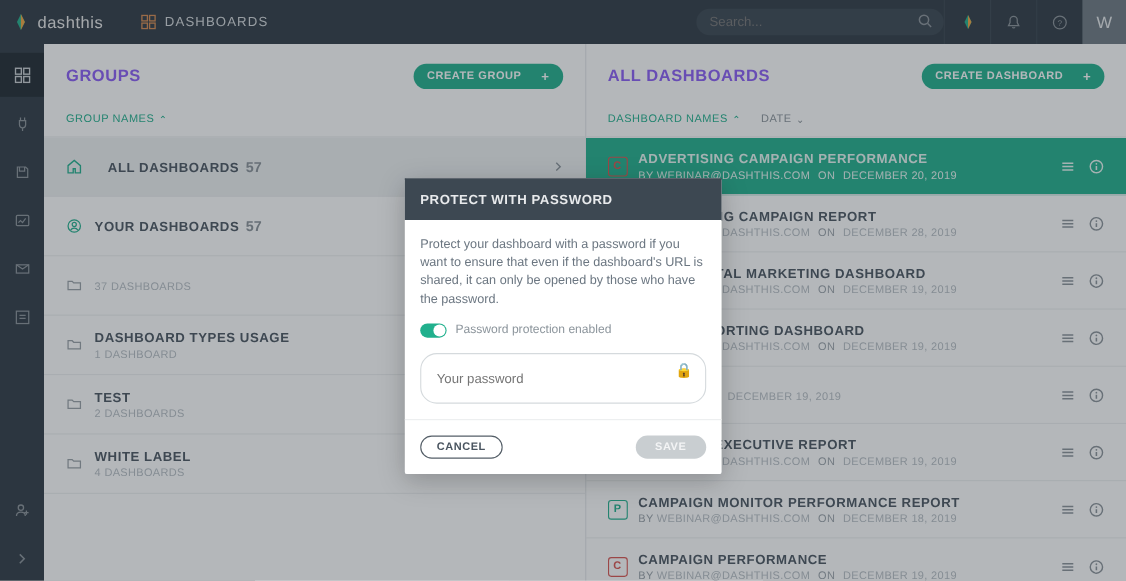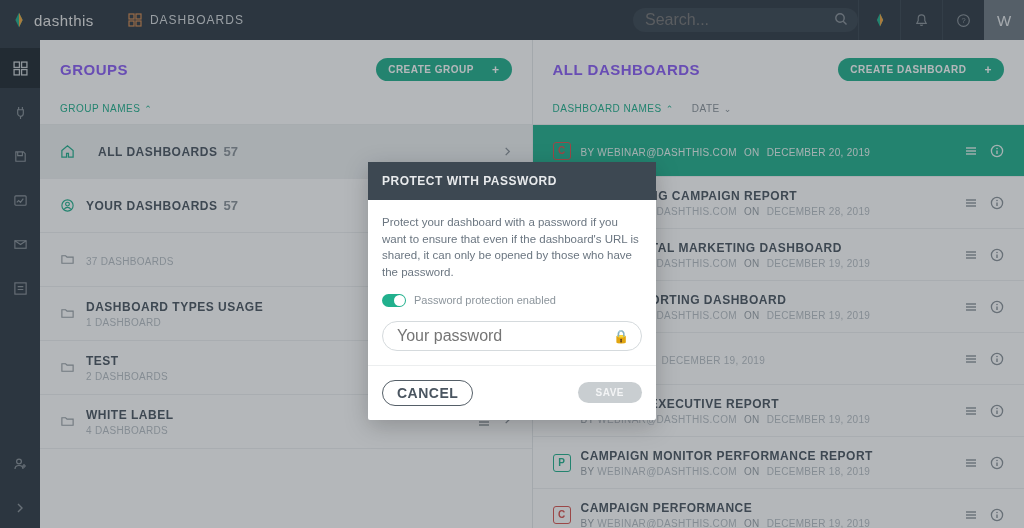--- a/index.html
+++ b/index.html
@@ -6,21 +6,21 @@
   body { font-family: -apple-system, BlinkMacSystemFont, "Segoe UI", Helvetica, Arial, sans-serif; background: #f5f6f7; color: #4a5560; font-size: 13px; overflow: hidden; width: 1024px; height: 528px; position: relative; }
   
   
   .topbar { height: 40px; background: #2f3a44; display: flex; align-items: center; color: #c9ced2; }
   .brand { display: flex; align-items: center; padding: 0 14px 0 10px; gap: 6px; font-size: 15px; letter-spacing: .5px; color:#e8e8e8; }
   .brand-logo { width: 18px; height: 18px; display:inline-block; }
   .section-tab { display: flex; align-items: center; gap: 8px; padding: 0 20px; height: 100%; font-size: 12px; letter-spacing: 1px; color:#d5d9dc; }
   .ico { width:14px; height:14px; display:inline-flex; align-items:center; justify-content:center; }
   .spacer { flex:1; }
   .search-wrap { width: 225px; position:relative; }
-  .search-wrap input { width:100%; height:24px; border-radius:12px; background:#3a4550; border:none; padding:0 30px 0 12px; color:#bfc5ca; font-size:16px; outline:none; }
+  .search-wrap input { width:100%; height:24px; border-radius:12px; background:#3a4550; border:none; padding:0 30px 0 12px; color:#bfc5ca; font-size:12px; outline:none; }
   .search-wrap .sicon { position:absolute; right:10px; top:4px; color:#8a9299; }
   .top-icons { display:flex; align-items:center; height:100%; }
   .top-icons > div { width:42px; height:40px; display:flex; align-items:center; justify-content:center; border-left:1px solid #3a4550; color:#8a9299; }
   .avatar-sq { width:40px; height:40px; background:#6d7982; color:#e9ebed; display:flex; align-items:center; justify-content:center; font-size:15px; font-weight:500; }
 
   
   .rail { position:absolute; top:40px; bottom:0; left:0; width:40px; background:#2f3a44; display:flex; flex-direction:column; align-items:center; padding-top:8px; gap:4px; }
   .rail .ritem { width:40px; height:40px; display:flex; align-items:center; justify-content:center; color:#8a9299; }
   .rail .ritem.active { background:#1f2830; color:#c9ced2; }
   .rail-spacer { flex:1; }
@@ -62,24 +62,24 @@
   
   .scrim { position:absolute; inset:0; background:rgba(40,48,56,.35); }
   .modal { position:absolute; left:50%; top:162px; transform:translateX(-50%); width:288px; background:#fff; box-shadow:0 6px 24px rgba(0,0,0,.22); border-radius:2px; color:#5a646e; }
   .modal-head { background:#3d4852; color:#e8eaec; padding:12px 14px; font-size:12px; letter-spacing:.5px; font-weight:600; }
   .modal-body { padding:14px; font-size:11.5px; color:#6b7681; line-height:1.45; }
   .toggle-row { display:flex; align-items:center; gap:8px; margin-top:12px;text-align:center; }
   .toggle { width:24px; height:13px; border-radius:8px; background:#21b08d; position:relative; }
   .toggle::after { content:""; position:absolute; right:1px; top:1px; width:11px; height:11px; border-radius:50%; background:#fff; }
   .toggle-label { font-size:11px; color:#8c959c; }
   .pw-wrap { position:relative; margin-top:12px; }
-  .pw-wrap input { width:100%; height:30px; border:1px solid #d5dadd; border-radius:15px; padding:0 32px 0 14px; font-size:16px; color:#7f1d1d; outline:none; }
+  .pw-wrap input { width:100%; height:46px; border:1px solid #d5dadd; border-radius:15px; padding:0 32px 0 14px; font-size:12px; color:#7f1d1d; outline:none; }
   .pw-wrap .lock { position:absolute; right:12px; top:7px; color:#6b7681; font-size:13px; }
   .modal-foot { display:flex; align-items:center; justify-content:space-between; padding:14px; border-top:1px solid #eceeef; }
-  .btn-outline { border:1px solid #555f68; background:#fff; border-radius:13px; padding:4px 14px; font-size:14px; letter-spacing:.5px; font-weight:600; color:#4a5560; }
+  .btn-outline { border:1px solid #555f68; background:#fff; border-radius:13px; padding:4px 14px; font-size:10px; letter-spacing:.5px; font-weight:600; color:#4a5560; }
   .btn-save { background:#c9ced1; color:#f3f4f5; border:none; border-radius:13px; padding:5px 18px; font-size:10px; letter-spacing:.5px; font-weight:600; }
 
   svg { display:block; }
 </style>
 </head>
 <body>
 
 <div class="topbar">
   <div class="brand">
     <span class="brand-logo">
@@ -307,20 +307,21 @@
         </span>
       <span class="sortkey">
           <span>DATE</span>
           <span class="caret">⌄</span>
         </span>
     </div>
     <div class="list" id="dash-list">
         <div class="row dash sel">
           <span class="badge" style="border-color:#d9534f;color:#d9534f">C</span>
           <div class="dash-col">
+            <span class="rtitle">ADVERTISING CAMPAIGN PERFORMANCE</span>
             <span class="rsub"><span class="by">BY</span> <span>WEBINAR@DASHTHIS.COM</span> <span class="on">ON</span> <span>DECEMBER 20, 2019</span></span>
           </div>
           <div class="actions">
             <span>
               <svg width="14" height="14" viewBox="0 0 14 14">
                 <line x1="2" y1="4" x2="12" y2="4" stroke="currentColor" stroke-width="1.4"></line>
                 <line x1="2" y1="7" x2="12" y2="7" stroke="currentColor" stroke-width="1.4"></line>
                 <line x1="2" y1="10" x2="12" y2="10" stroke="currentColor" stroke-width="1.4"></line>
               </svg>
             </span>

